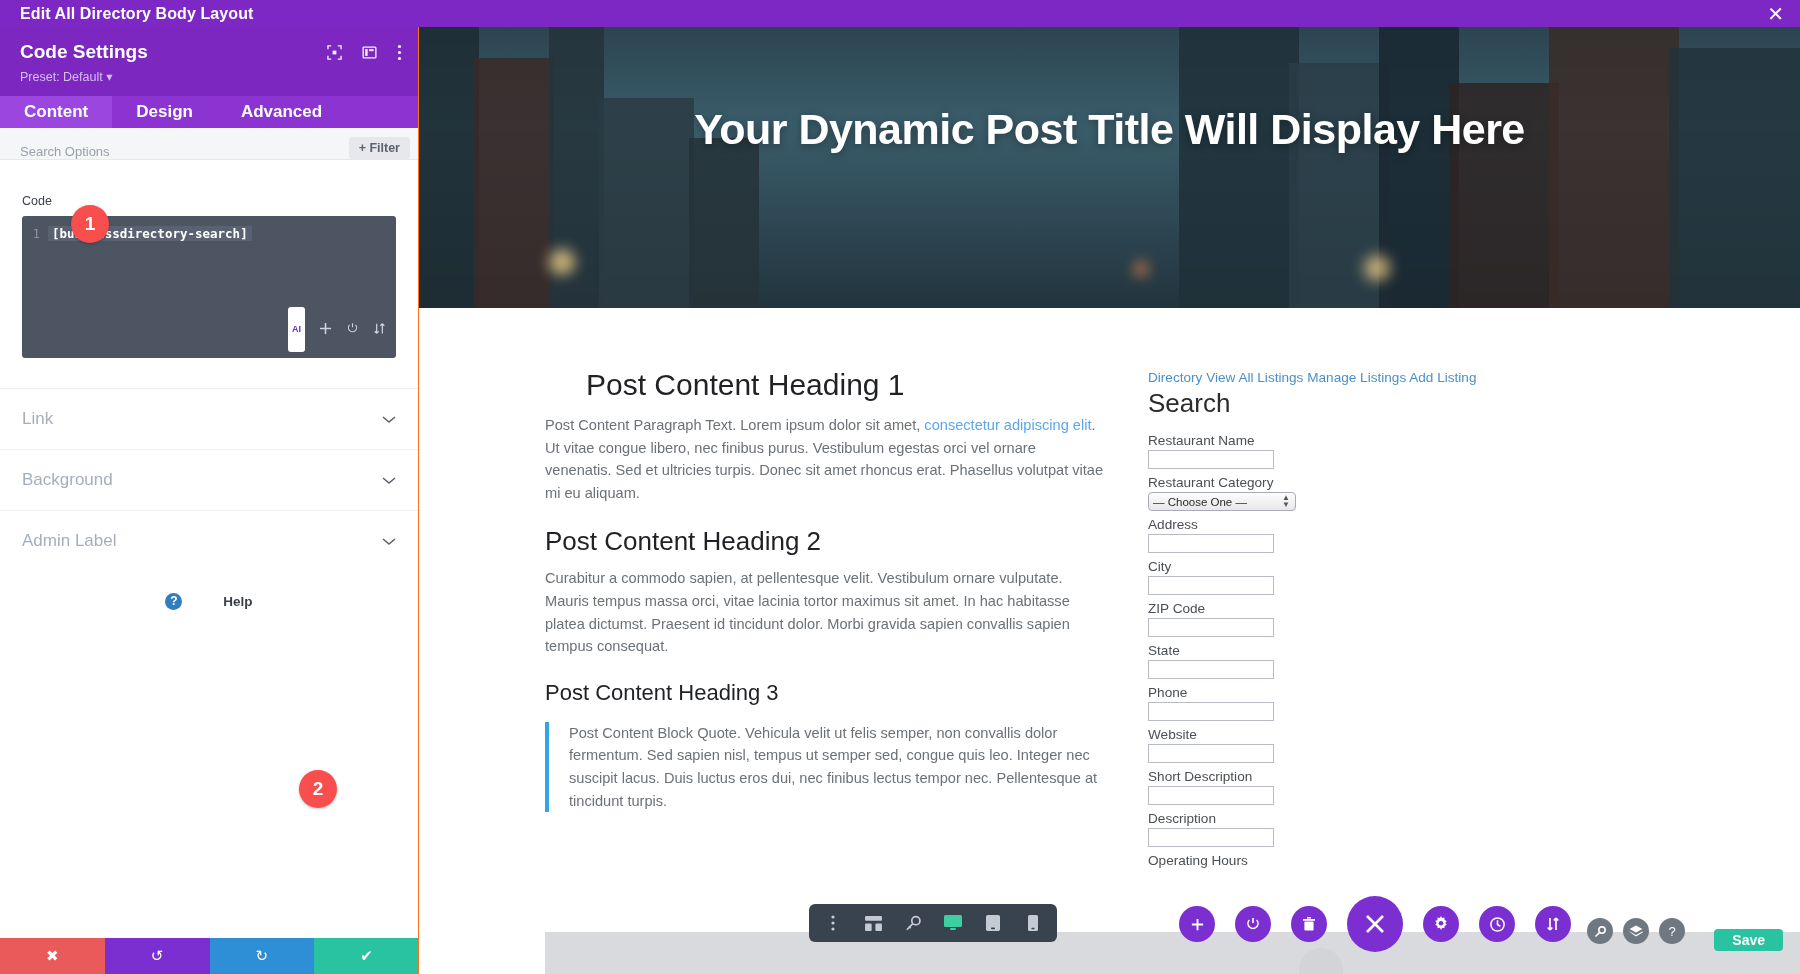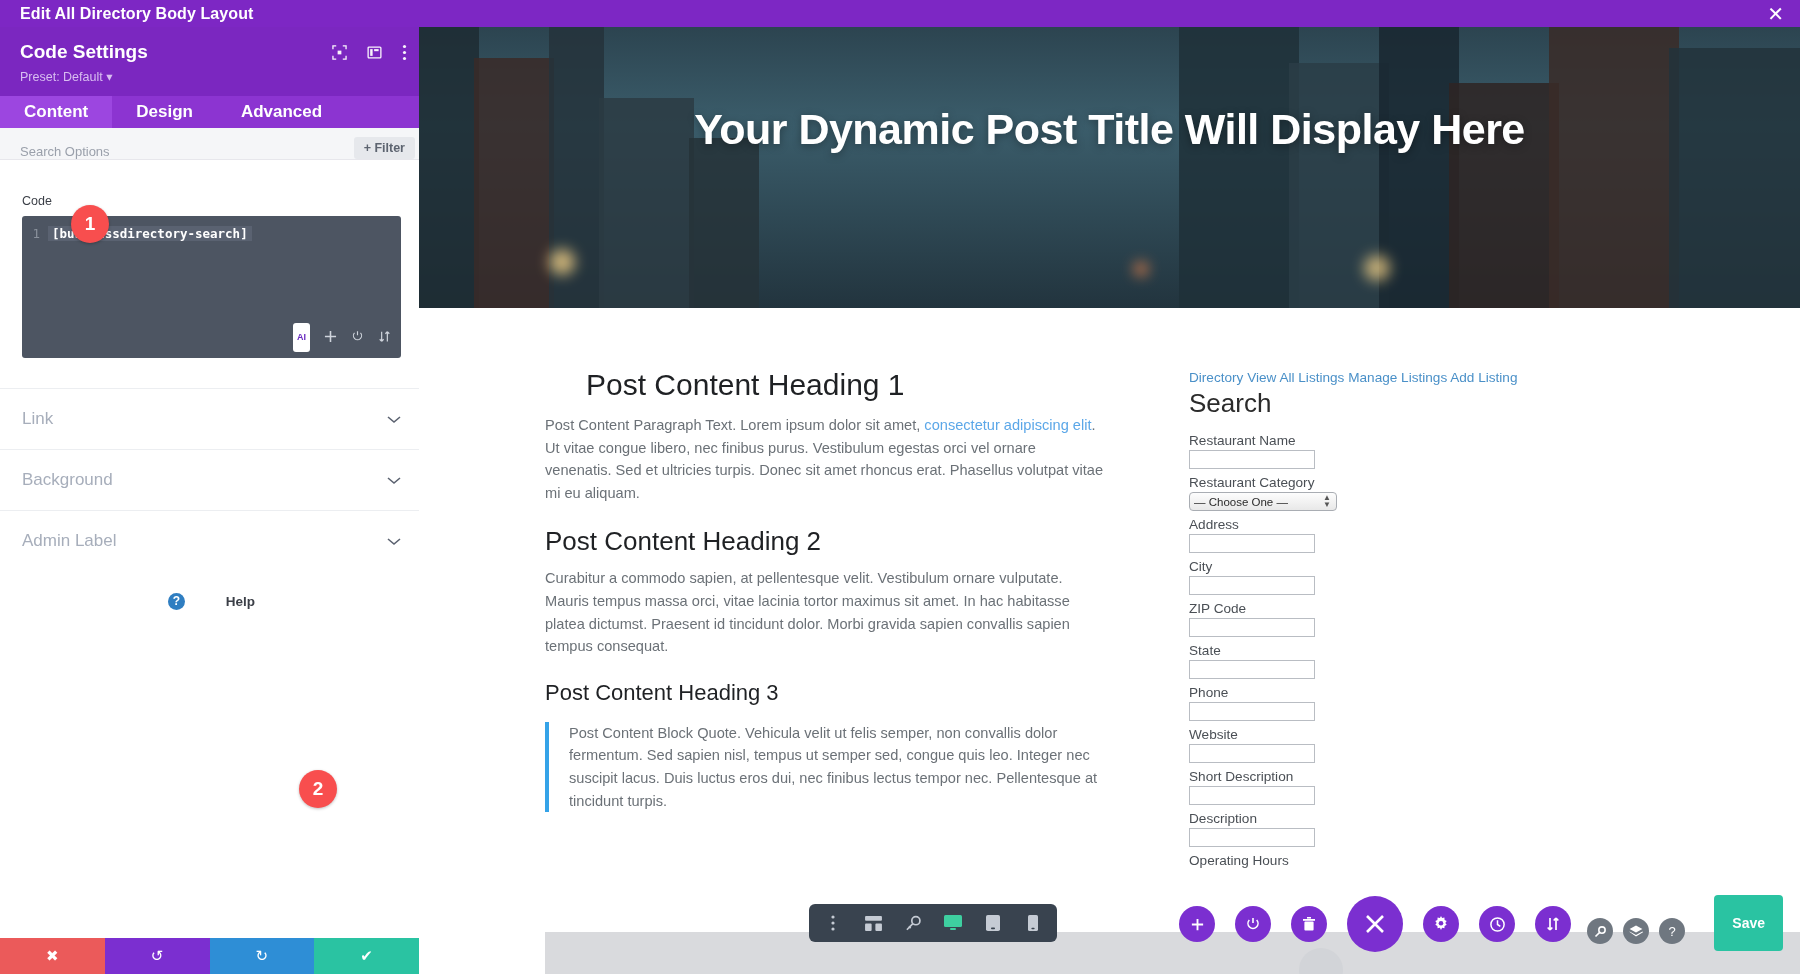--- a/index.html
+++ b/index.html
@@ -20,21 +20,21 @@
     letter-spacing: .1px;
   }
   #topbar .close {
     margin-left: auto; margin-right: 16px; color: #fff; font-size: 20px;
     line-height: 1; cursor: pointer; font-weight: 400;
   }
 
   
   #leftpanel {
     position: absolute; top: 27px; left: 0; width: 424px; height: 947px;
-    background: #fff; border-right: 1px solid #f97316; overflow: hidden;
+    background: #fff; border-right: 6px solid #f97316; overflow: hidden;
   }
   .lp-header {
     background: #7b27c0; padding: 14px 20px 12px 20px; position: relative;
   }
   .lp-header h2 {
     color: #fff; font-size: 19px; font-weight: 700; line-height: 1.2;
   }
   .lp-preset {
     color: #d8bdf0; font-size: 12.5px; margin-top: 5px;
   }
@@ -79,21 +79,21 @@
     font-size: 12.5px;
   }
   .code-gutter { width: 26px; text-align: right; color: #8a919c; padding-right: 8px; }
   .code-text { color: #fff; background: #5a6271; padding: 0 4px; font-weight: 700; }
   .code-toolbar {
     position: absolute; bottom: 6px; right: 10px; display: flex;
     gap: 14px; align-items: center;
   }
   .ai-badge {
     background: #fff; color: #6a2bc0; font-size: 9px; font-weight: 700;
-    border-radius: 3px; padding: 10px 4px; line-height: 1;
+    border-radius: 3px; padding: 18px 4px; line-height: 1;
   }
   .ct-icon { color: #cfd4dc; font-size: 14px; cursor: pointer; line-height:1; }
 
   .accordion-row {
     border-top: 1px solid #eceef1; padding: 20px 22px;
     display: flex; align-items: center; cursor: pointer;
   }
   .accordion-row:last-of-type { border-bottom: 1px solid #eceef1; }
   .accordion-row .lbl { font-size: 17px; color: #a7aebb; }
   .accordion-row .chev { margin-left: auto; color: #5b6270; }
@@ -142,21 +142,21 @@
   .hero .bldg { position: absolute; bottom: 0; opacity: .85; }
   .hero h1 {
     position: absolute; left: 0; right: 0; top: 78px; text-align: center;
     color: #fff; font-size: 43px; font-weight: 700; letter-spacing: -.5px;
     text-shadow: 0 2px 8px rgba(0,0,0,.35); font-family: "Liberation Sans", sans-serif;
   }
   .glow { position:absolute; border-radius:50%; filter: blur(7px); }
 
   .content-wrap { display: flex; padding: 60px 0 0 0; }
   .col-main { width: 560px; margin-left: 126px; }
-  .col-side { width: 330px; margin-left: 84px; }
+  .col-side { width: 330px; margin-left: 43px; }
 
   .col-main h2 {
     font-size: 30px; font-weight: 400; color: #1f2124; margin-bottom: 12px; margin-left: 41px;
   }
   .col-main h3 {
     font-size: 26px; font-weight: 400; color: #1f2124; margin: 22px 0 10px 0;
   }
   .col-main h4 {
     font-size: 22px; font-weight: 400; color: #1f2124; margin: 22px 0 10px 0;
   }
@@ -218,21 +218,21 @@
     z-index: 30;
   }
   .gbtn {
     width: 26px; height: 26px; border-radius: 50%; background: #6f7780;
     color: #fff; display: flex; align-items: center; justify-content: center;
     font-size: 13px; cursor: pointer;
   }
   .save-btn {
     position: absolute; right: 17px; bottom: 23px; background: #2ac3a2;
     color: #fff; font-size: 14px; font-weight: 600; border-radius: 4px;
-    padding: 20px 18px; cursor: pointer; z-index: 30; margin-left: 39px;
+    padding: 3px 18px; cursor: pointer; z-index: 30; margin-left: 39px;
   }
   .scroll-nub {
     position: absolute; left: 880px; bottom: -18px; width: 44px; height: 44px;
     border-radius: 50%; background: #d2d4d8; z-index: 5;
   }
   .gray-strip {
     position: absolute; left: 126px; right: 0; bottom: 0; height: 42px;
     background: #d9dadd;
   }
 </style>

